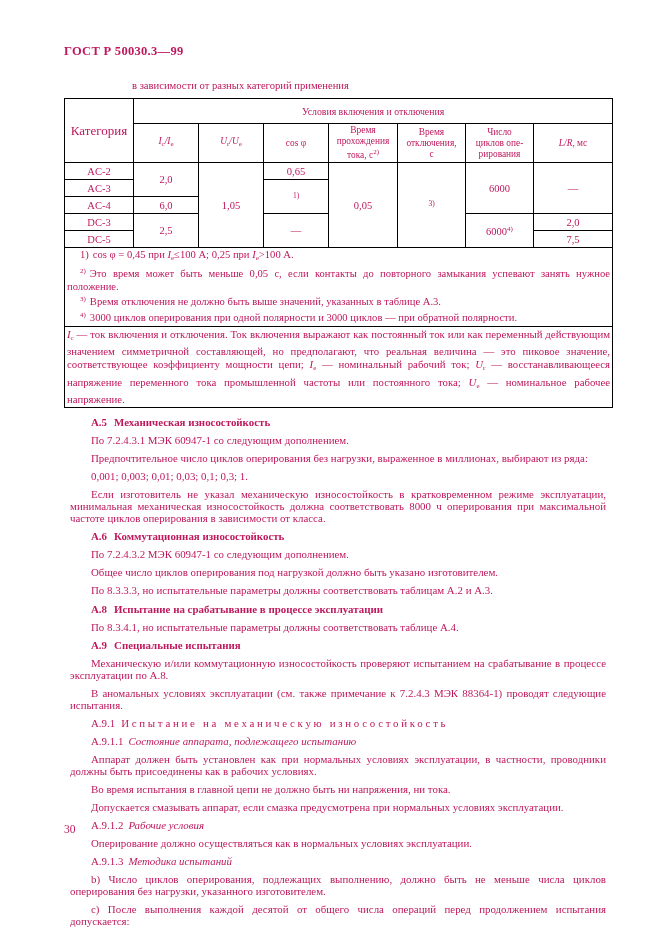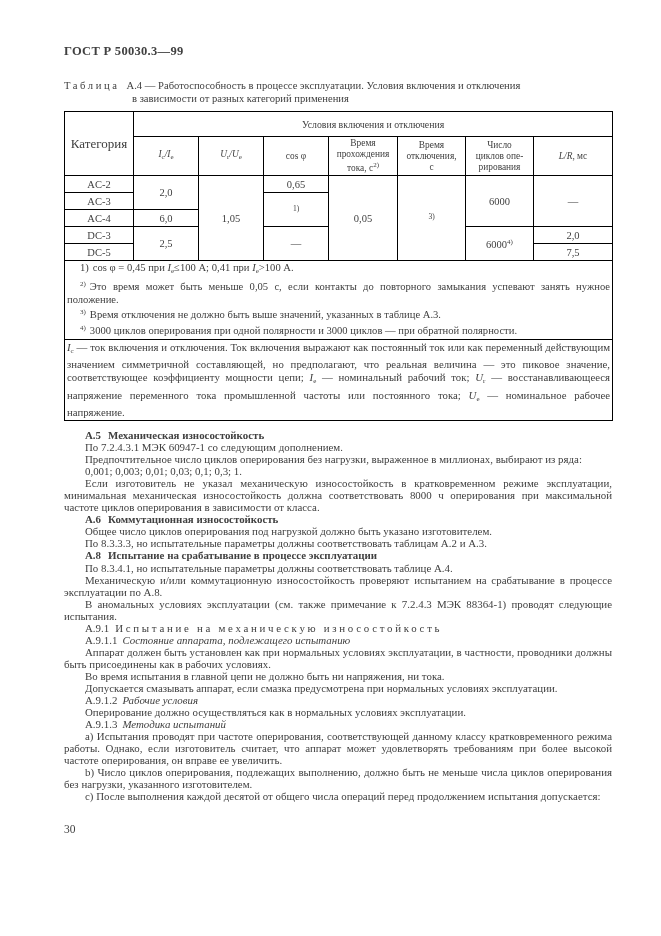--- a/index.html
+++ b/index.html
@@ -2,21 +2,21 @@
 <html><head>
 <meta charset="utf-8">
 <style>
   * { box-sizing: border-box; }
   html,body { margin:0; padding:0; background:#e8e8e8; }
   .page {
     position:relative;
     width:661px; height:936px;
     background:#ffffff;
     font-family:"Liberation Serif", serif;
-    color:#404040;
+    color:#be185d;
     overflow:hidden;
   }
   .content { position:absolute; left:64px; top:44px; width:548px; }
 
   .doc-code { font-weight:bold; font-size:12.5px; letter-spacing:0.3px; }
 
   .caption { margin-top:20px; font-size:10.6px; line-height:13px; }
   .cap-label { letter-spacing:2.6px; }
   .cap-rest { margin-left:7px; }
   .cap-line2 { padding-left:68px; }
@@ -45,39 +45,38 @@
   .cell-sup { font-size:7.5px; vertical-align:3px; }
 
   td.fn-cell { border-bottom:none; text-align:left; padding:3px 5px 8px 5px; }
   td.note-cell { border-top:none; text-align:left; padding:4px 5px 7px 5px; }
   .fn { margin:0; font-size:10.6px; line-height:12.8px; text-align:justify; text-indent:13px; }
   .fnm { margin-right:4px; }
   sup.fnm { font-size:7px; }
   .note { margin:0; font-size:10.8px; line-height:13.2px; text-align:justify; }
 
   .sections { margin-top:8px; font-size:10.9px; line-height:12.05px; text-align:justify; }
-  .sections p { margin:0; text-indent:21px; }
+  .sections p { margin:6px; text-indent:21px; }
   .b-head { font-weight:bold; }
   .h-title { margin-left:7px; }
   .it-title { font-style:italic; margin-left:5px; }
   .sp-title { letter-spacing:2.7px; margin-left:6px; }
   .series-line { margin:1px 0 2px 0; }
 
   .page-number { position:absolute; left:64px; top:823px; font-size:11.5px; }
 </style>
 </head>
 <body>
 
 <div class="page">
   <div class="content">
 
     <div class="doc-code">ГОСТ Р 50030.3—99</div>
 
     <div class="caption">
-      <div><span class="cap-label">Таблица</span><span class="cap-rest">А.4 — Работоспособность в процессе эксплуатации. Условия включения и отключения</span></div>
       <div class="cap-line2">в зависимости от разных категорий применения</div>
     </div>
 
     <table class="gost">
       <colgroup>
         <col style="width:69px">
           <col style="width:65px">
           <col style="width:65px">
           <col style="width:65px">
         <col style="width:69px">
@@ -135,21 +134,21 @@
         <td class="val" rowspan="2">—</td>
         <td class="val" rowspan="2"><span>6000</span><sup>4)</sup></td>
         <td class="val">2,0</td>
       </tr>
       <tr>
         <td class="cat">DC-5</td>
         <td class="val">7,5</td>
       </tr>
       <tr>
         <td class="fn-cell" colspan="8">
-          <p class="fn"><span class="fnm">1)</span><span>cos φ = 0,45 при </span><i class="sym">I</i><sub>e</sub><span>≤100 А; 0,41 при </span><i class="sym">I</i><sub>e</sub><span>&gt;100 А.</span></p>
+          <p class="fn"><span class="fnm">1)</span><span>cos φ = 0,45 при </span><i class="sym">I</i><sub>e</sub><span>≤100 А; 0,25 при </span><i class="sym">I</i><sub>e</sub><span>&gt;100 А.</span></p>
           <p class="fn"><sup class="fnm">2)</sup><span>Это время может быть меньше 0,05 с, если контакты до повторного замыкания успевают занять нужное положение.</span></p>
           <p class="fn"><sup class="fnm">3)</sup><span>Время отключения не должно быть выше значений, указанных в таблице А.3.</span></p>
           <p class="fn"><sup class="fnm">4)</sup><span>3000 циклов оперирования при одной полярности и 3000 циклов — при обратной полярности.</span></p>
         </td>
       </tr>
       <tr>
         <td class="note-cell" colspan="8">
           <p class="note"><i class="sym">I</i><sub>c</sub><span> — ток включения и отключения. Ток включения выражают как постоянный ток или как переменный действующим значением симметричной составляющей, но предполагают, что реальная величина — это пиковое значение, соответствующее коэффициенту мощности цепи; </span><i class="sym">I</i><sub>e</sub><span> — номинальный рабочий ток; </span><i class="sym">U</i><sub>r</sub><span> — восстанавливающееся напряжение переменного тока промышленной частоты или постоянного тока; </span><i class="sym">U</i><sub>e</sub><span> — номинальное рабочее напряжение.</span></p>
         </td>
       </tr>
@@ -157,41 +156,42 @@
       </table>
 
     <div class="sections">
       <p class="b-head"><span>А.5</span><span class="h-title">Механическая износостойкость</span></p>
       <p>По 7.2.4.3.1 МЭК 60947-1 со следующим дополнением.</p>
       <p>Предпочтительное число циклов оперирования без нагрузки, выраженное в миллионах, выбирают из ряда:</p>
       <p class="series-line">0,001; 0,003; 0,01; 0,03; 0,1; 0,3; 1.</p>
       <p>Если изготовитель не указал механическую износостойкость в кратковременном режиме эксплуатации, минимальная механическая износостойкость должна соответствовать 8000 ч оперирования при максимальной частоте циклов оперирования в зависимости от класса.</p>
 
       <p class="b-head"><span>А.6</span><span class="h-title">Коммутационная износостойкость</span></p>
+      <p>По 7.2.4.3.2 МЭК 60947-1 со следующим дополнением.</p>
       <p>Общее число циклов оперирования под нагрузкой должно быть указано изготовителем.</p>
 
       <p>По 8.3.3.3, но испытательные параметры должны соответствовать таблицам А.2 и А.3.</p>
 
       <p class="b-head"><span>А.8</span><span class="h-title">Испытание на срабатывание в процессе эксплуатации</span></p>
       <p>По 8.3.4.1, но испытательные параметры должны соответствовать таблице А.4.</p>
 
+      <p class="b-head"><span>А.9</span><span class="h-title">Специальные испытания</span></p>
       <p>Механическую и/или коммутационную износостойкость проверяют испытанием на срабатывание в процессе эксплуатации по А.8.</p>
       <p>В аномальных условиях эксплуатации (см. также примечание к 7.2.4.3 МЭК 88364-1) проводят следующие испытания.</p>
 
       <p><span>А.9.1</span><span class="sp-title">Испытание на механическую износостойкость</span></p>
 
       <p><span>А.9.1.1</span><span class="it-title">Состояние аппарата, подлежащего испытанию</span></p>
       <p>Аппарат должен быть установлен как при нормальных условиях эксплуатации, в частности, проводники должны быть присоединены как в рабочих условиях.</p>
       <p>Во время испытания в главной цепи не должно быть ни напряжения, ни тока.</p>
       <p>Допускается смазывать аппарат, если смазка предусмотрена при нормальных условиях эксплуатации.</p>
 
       <p><span>А.9.1.2</span><span class="it-title">Рабочие условия</span></p>
       <p>Оперирование должно осуществляться как в нормальных условиях эксплуатации.</p>
 
       <p><span>А.9.1.3</span><span class="it-title">Методика испытаний</span></p>
-      <p>а) Испытания проводят при частоте оперирования, соответствующей данному классу кратковременного режима работы. Однако, если изготовитель считает, что аппарат может удовлетворять требованиям при более высокой частоте оперирования, он вправе ее увеличить.</p>
       <p>b) Число циклов оперирования, подлежащих выполнению, должно быть не меньше числа циклов оперирования без нагрузки, указанного изготовителем.</p>
       <p>с) После выполнения каждой десятой от общего числа операций перед продолжением испытания допускается:</p>
     </div>
   </div>
 
   <div class="page-number">30</div>
 </div>
 
 </body></html>

